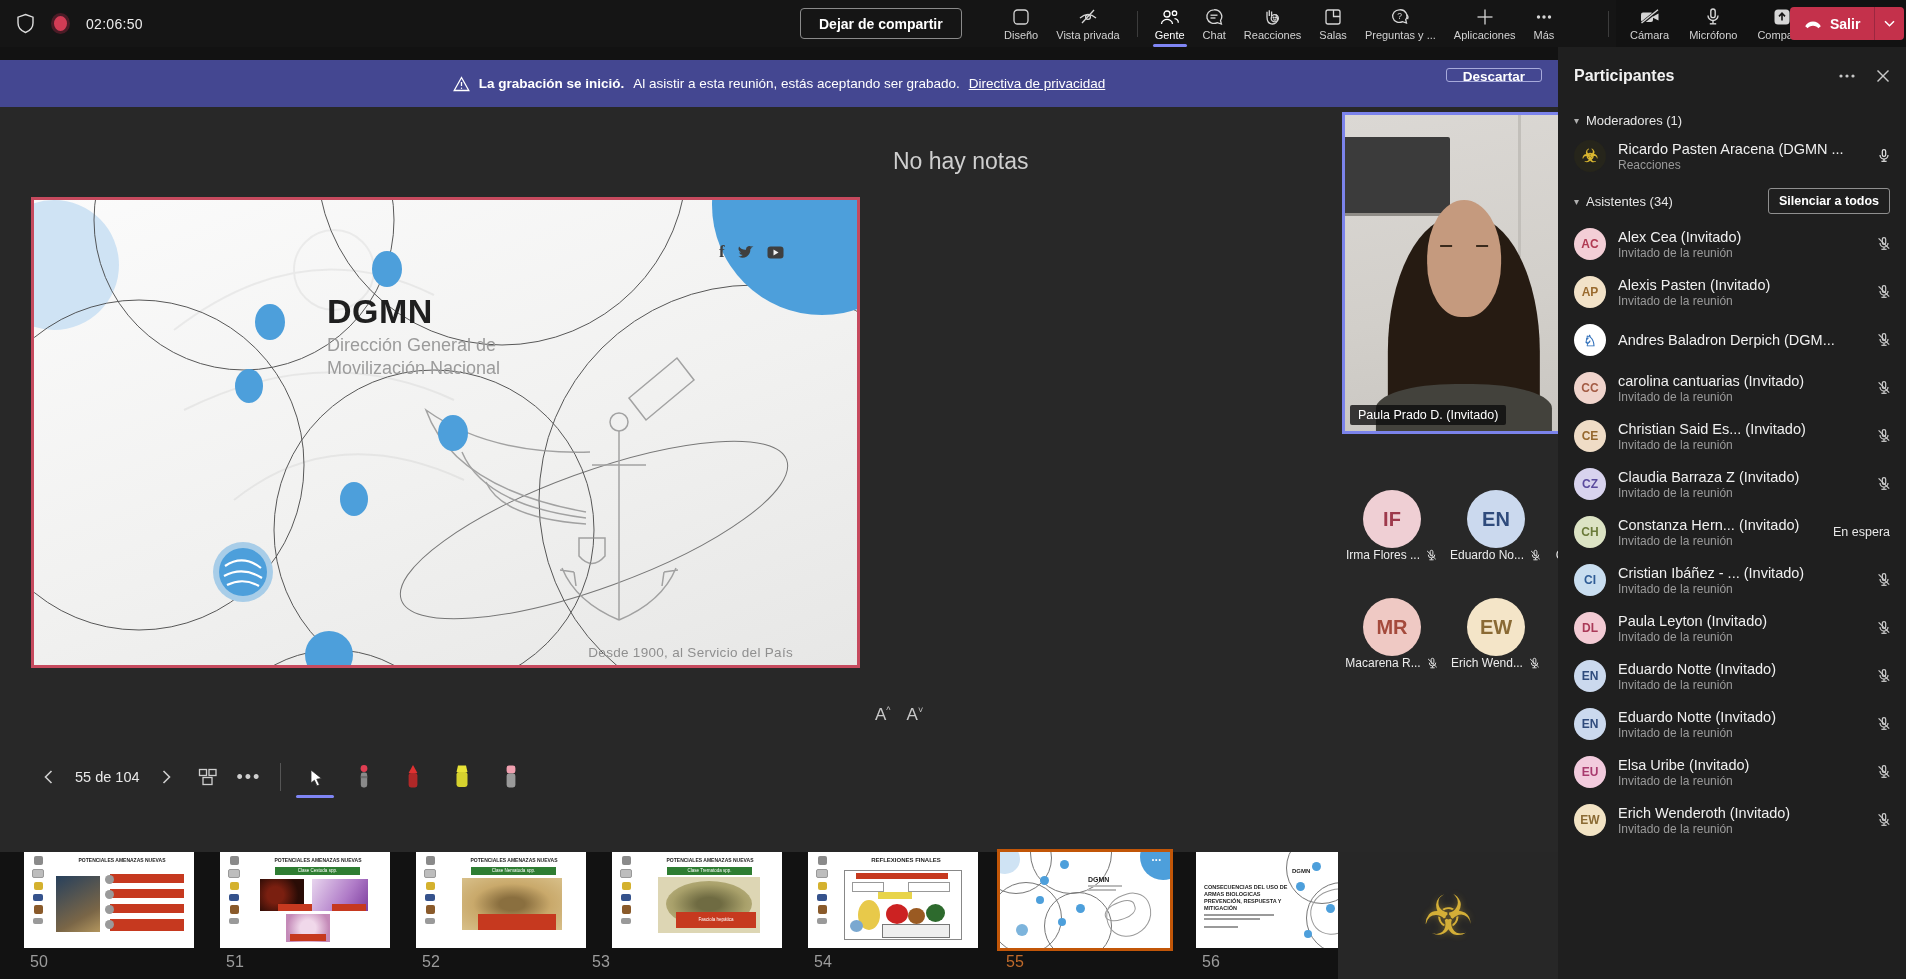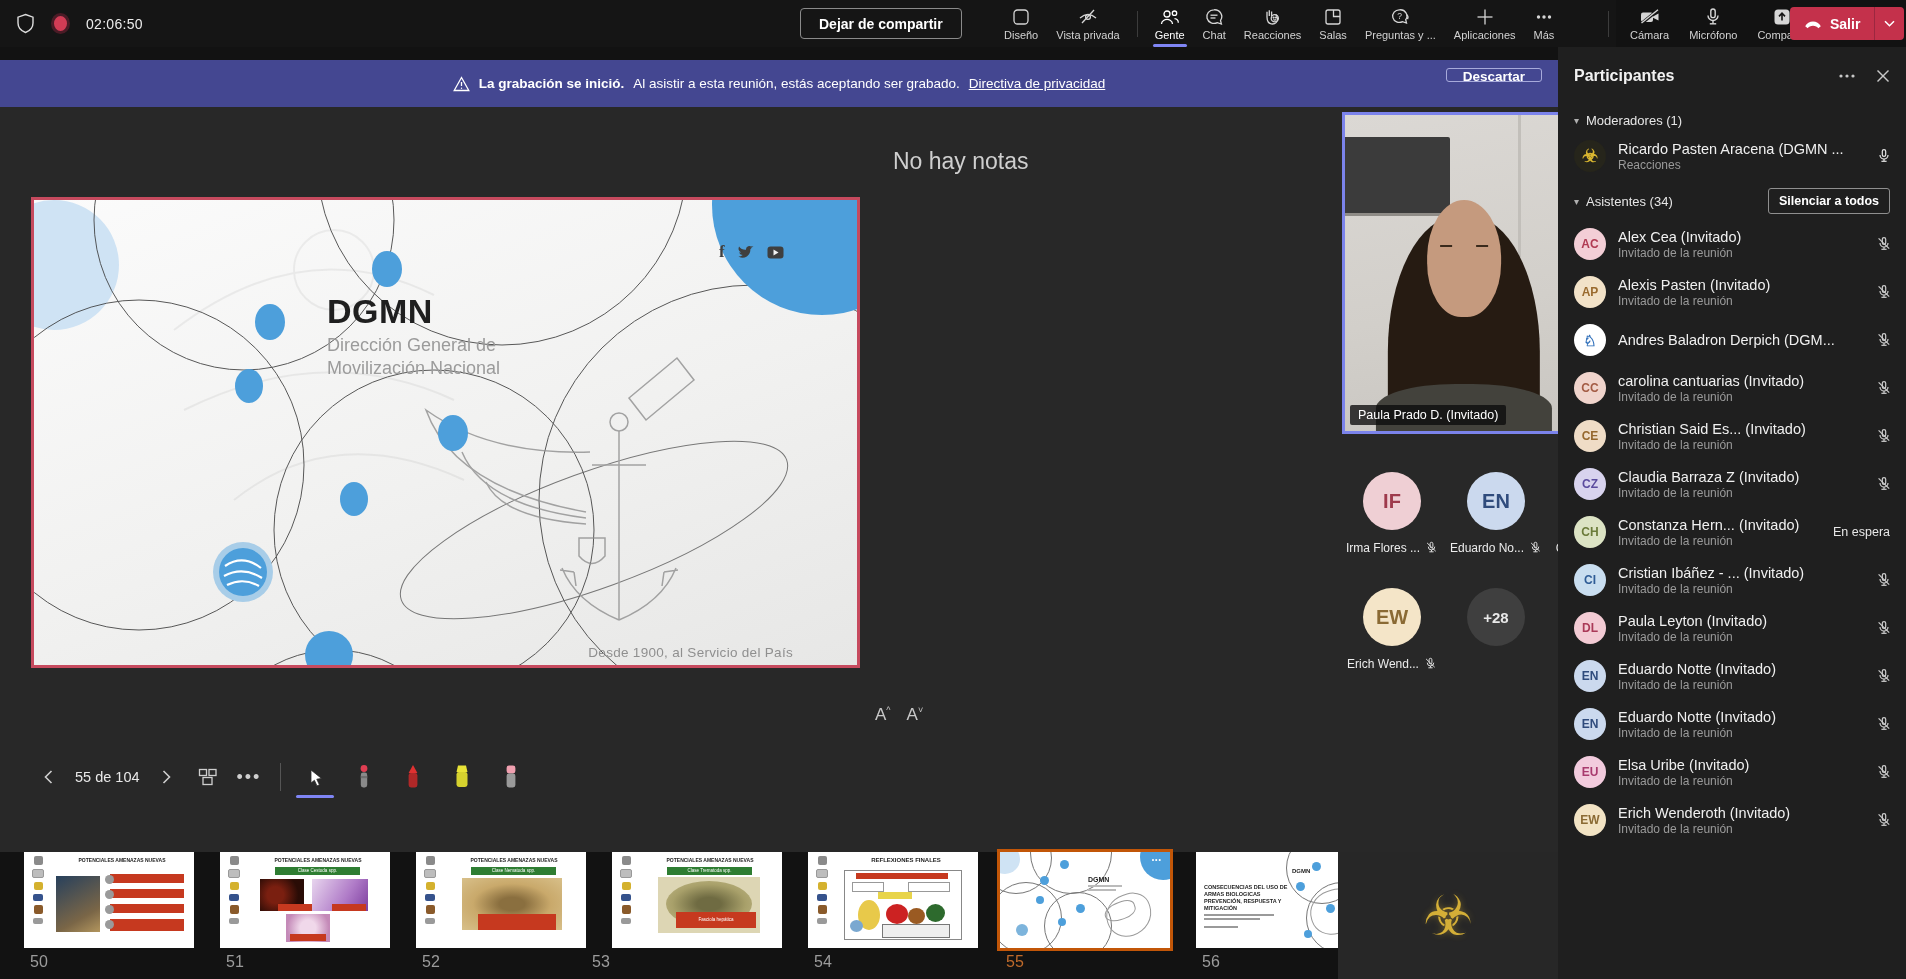--- a/index.html
+++ b/index.html
@@ -88,24 +88,24 @@
   .shelf{position:absolute;left:0;top:31%;width:47%;height:3px;background:#8f8c87;}
   .doorline{position:absolute;right:26%;top:0;width:3px;height:45%;background:#c2bfba;}
   .hair{position:absolute;left:50%;transform:translateX(-50%);bottom:-6%;width:64%;height:74%;background:#261b12;
       border-radius:46% 46% 10% 10% / 58% 58% 6% 6%;}
   .face{position:absolute;left:50%;transform:translateX(-50%);top:27%;width:31%;height:37%;background:#c59a7e;
       border-radius:50% 50% 46% 46%;}
   .brow{position:absolute;width:16%;height:2px;background:#3a2a1c;top:38%;}
   .body-shape{position:absolute;left:50%;transform:translateX(-50%);bottom:-2%;width:74%;height:17%;background:#43423c;border-radius:45% 45% 0 0;}
   .name-chip{position:absolute;left:5px;bottom:6px;background:rgba(12,12,12,.78);color:#fff;font-size:12.5px;padding:3px 8px;border-radius:2px;}
   
-  .grid-tiles{position:absolute;left:1340px;top:365px;width:214px;display:grid;grid-template-columns:1fr 1fr 1fr 1fr;row-gap:12px;justify-items:center;}
+  .grid-tiles{position:absolute;left:1340px;top:383px;width:214px;display:grid;grid-template-columns:1fr 1fr 1fr;row-gap:4px;justify-items:center;}
   .tile{width:104px;height:104px;display:flex;flex-direction:column;align-items:center;cursor:pointer;}
   .tile-avatar{width:58px;height:58px;border-radius:50%;display:flex;align-items:center;justify-content:center;font-weight:700;}
-  .tile-label-row{margin-top:11px;display:flex;align-items:flex-start;gap:5px;max-width:112px;}
+  .tile-label-row{display:flex;align-items:flex-end;gap:5px;max-width:112px;}
   .tile-label{font-size:12px;color:#ececec;white-space:nowrap;overflow:hidden;}
   
   .panel{position:absolute;left:1558px;top:47px;width:348px;height:932px;background:#1f1f1f;box-sizing:border-box;padding:0;}
   .panel-head{display:flex;align-items:center;padding:20px 16px 8px 16px;}
   .panel-title{font-size:16px;font-weight:700;color:#f2f2f2;flex:1;}
   .panel-icons{display:flex;align-items:center;gap:20px;}
   .search-box{margin:10px 16px 0 16px;height:32px;background:#3a3a3a;border-radius:3px;display:flex;align-items:center;padding:0 10px;}
   .search-box input{flex:1;background:transparent;border:0;outline:0;color:#e8e8e8;font-size:14px;font-family:"Liberation Sans",sans-serif;}
   .search-box input::placeholder{color:#9f9f9f;}
   .invite-btn{margin:12px 16px 0 16px;height:34px;border:1px solid #8f8f8f;border-radius:4px;background:transparent;

